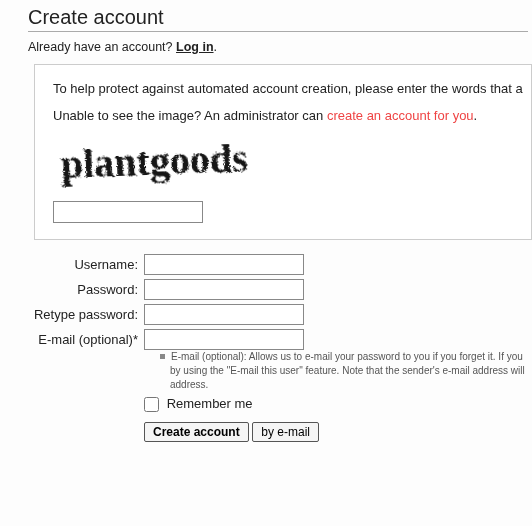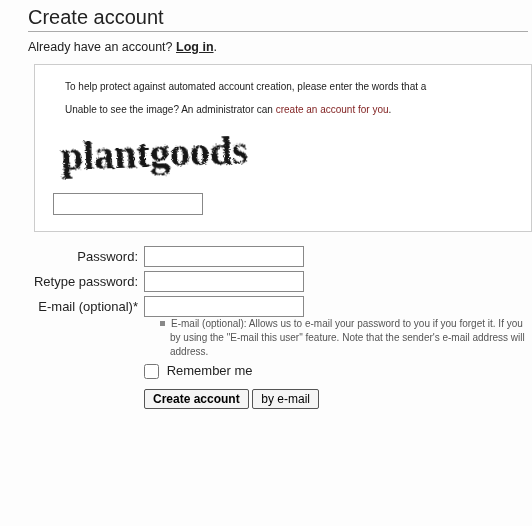--- a/index.html
+++ b/index.html
@@ -31,25 +31,25 @@
   }
   .already b { font-weight: bold; text-decoration: underline; }
   .captcha-box {
     border: 1px solid #ccc;
     padding: 16px 18px 16px 18px;
     margin-left: 6px;
     width: 498px;
     background: #fff;
   }
   .captcha-box p {
-    margin: 0 0 12px 12px;
-    font-size: 10px;
+    margin: 0 0 12px 0;
+    font-size: 13px;
     white-space: nowrap;
   }
-  .captcha-link { color: #7f1d1d; }
+  .captcha-link { color: #ef4444; }
   .captcha-image {
     margin: 4px 0 8px 0;
   }
   .captcha-input {
     width: 150px;
     height: 22px;
     border: 1px solid #888;
     padding: 2px 4px;
     font-size: 13px;
   }
@@ -142,20 +142,24 @@
           </filter>
         </defs>
         <text x="8" y="38" font-family="Georgia,serif" font-weight="900" font-size="40" fill="#161616" filter="url(#rough)" transform="rotate(-2 150 30)">plantgoods</text>
       </svg>
     </div>
     <input type="text" class="captcha-input" value="" style="">
   </div>
 
   <div class="form-area">
     <div class="row">
+      <div class="label">Username:</div>
+      <div class="field"><input type="text" value="" style=""></div>
+    </div>
+    <div class="row">
       <div class="label">Password:</div>
       <div class="field"><input type="password" value="" style=""></div>
     </div>
     <div class="row">
       <div class="label">Retype password:</div>
       <div class="field"><input type="password" value="" style=""></div>
     </div>
     <div class="row">
       <div class="label">E-mail (optional)*</div>
       <div class="field">

